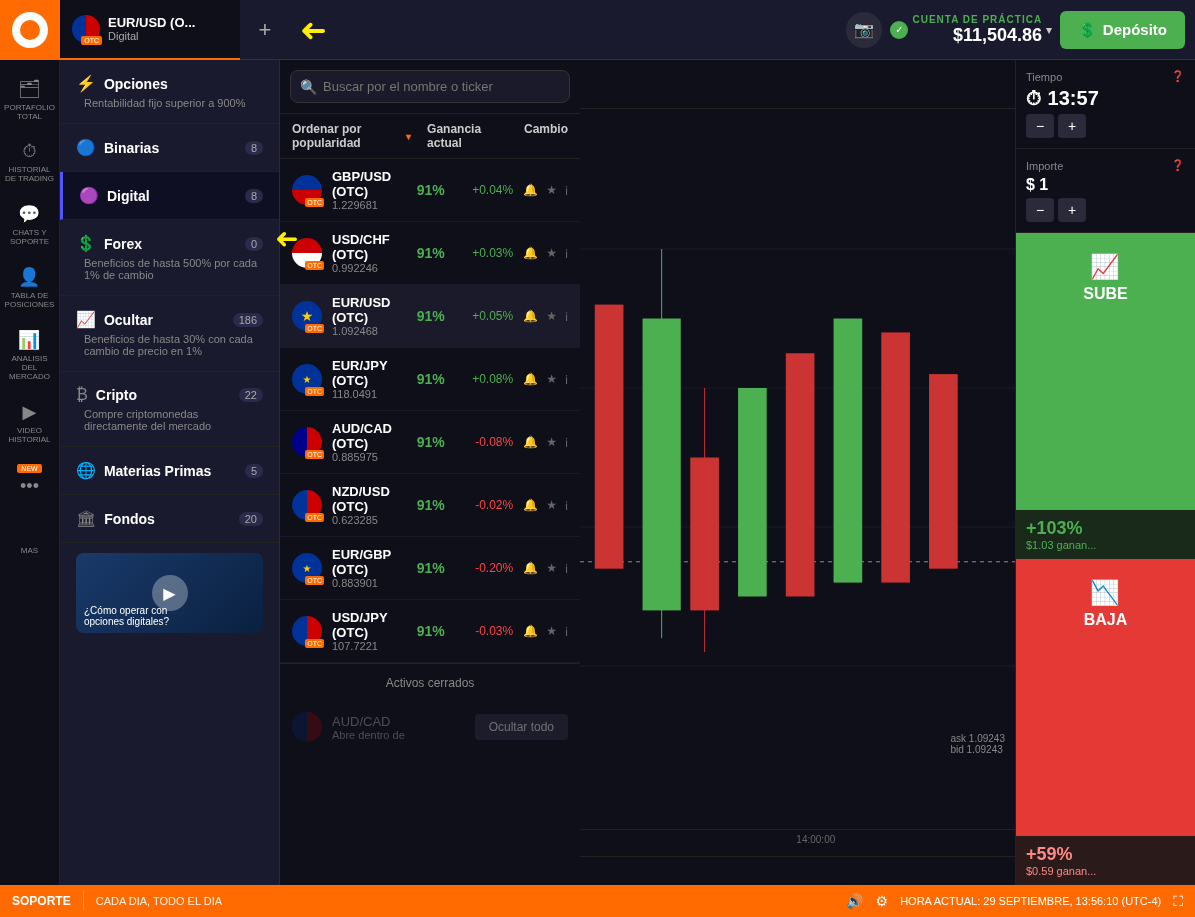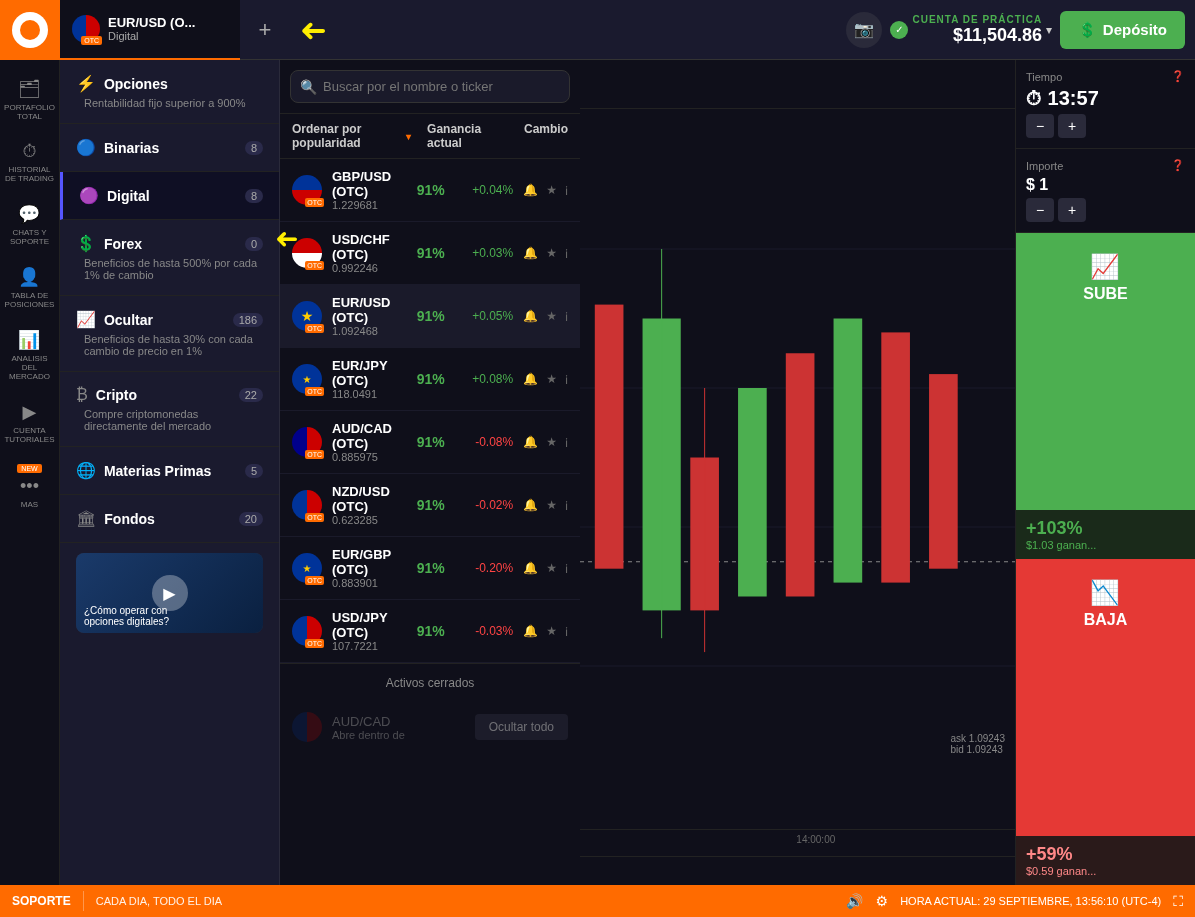--- a/index.html
+++ b/index.html
@@ -178,26 +178,26 @@
     <div class="sidebar-item">
       <span class="sidebar-icon">👤</span>
       <span style="font-size:8px;color:#888;text-align:center;">TABLA DE POSICIONES</span>
     </div>
     <div class="sidebar-item">
       <span class="sidebar-icon">📊</span>
       <span style="font-size:8px;color:#888;text-align:center;">ANALISIS DEL MERCADO</span>
     </div>
     <div class="sidebar-item">
       <span class="sidebar-icon">▶</span>
-      <span style="font-size:8px;color:#888;text-align:center;">CUENTA TUTORIALES</span>
+      <span style="font-size:8px;color:#888;text-align:center;">VIDEO HISTORIAL</span>
     </div>
     <div class="sidebar-item">
       <span style="font-size:7px;background:#ff6b00;color:#fff;padding:1px 4px;border-radius:2px;">NEW</span>
       <span class="sidebar-icon">•••</span>
-      <span style="font-size:8px;color:#888;">MAS</span>
+      <span style="font-size:8px;color:#888;margin-top:46px;">MAS</span>
     </div>
   </div>
 
   <div class="chart-area" style="position:relative;">
 
     <div class="chart-header">
       <div class="asset-info">
         <div class="flag-wrap">
           <div style="width:32px;height:32px;border-radius:50%;overflow:hidden;display:flex;">
             <div style="width:50%;background:#003399;"></div>

